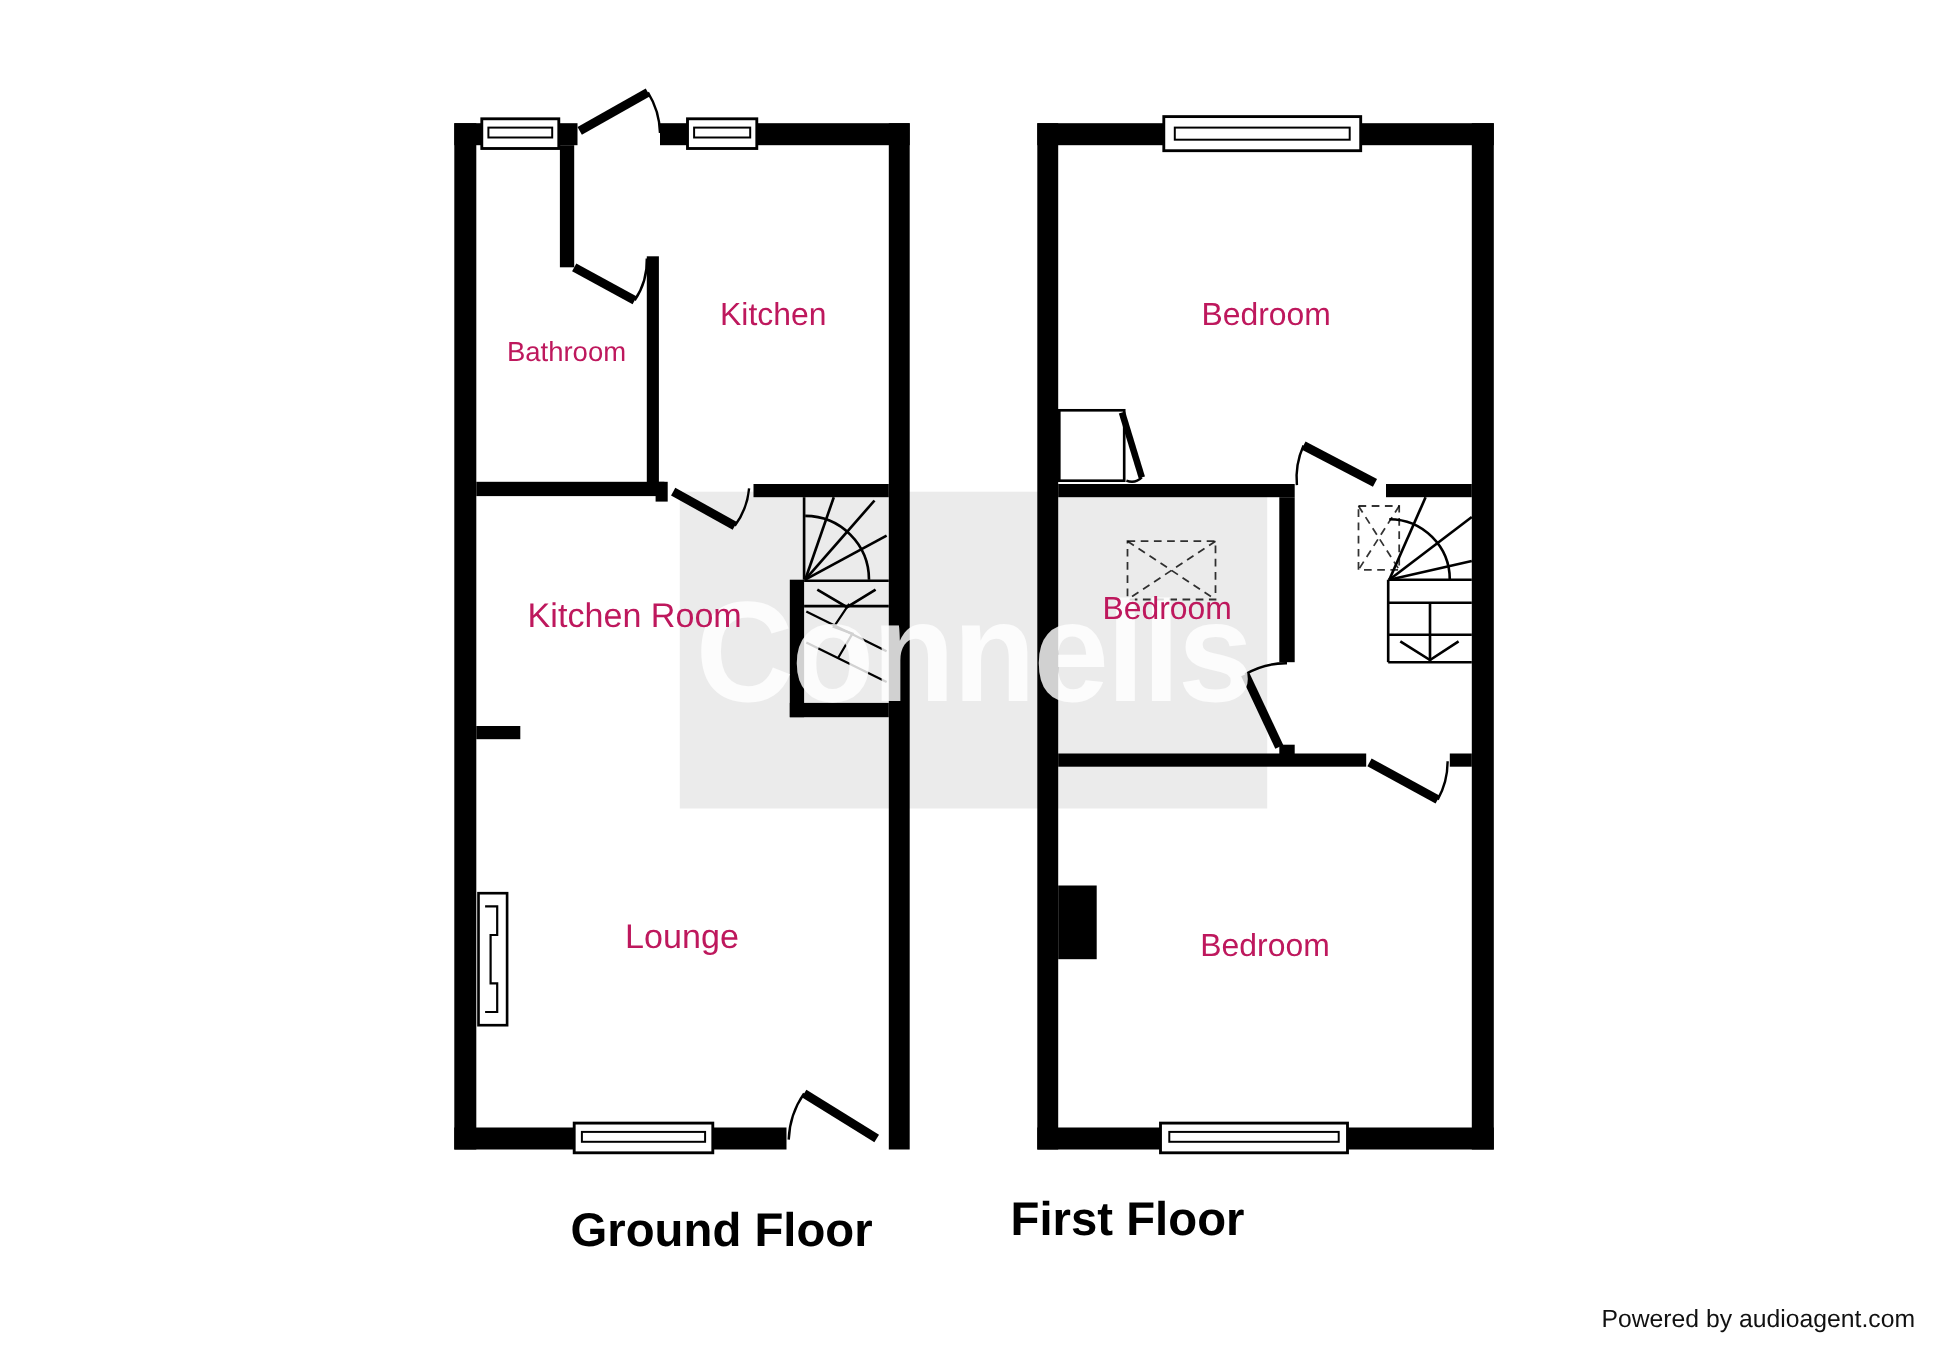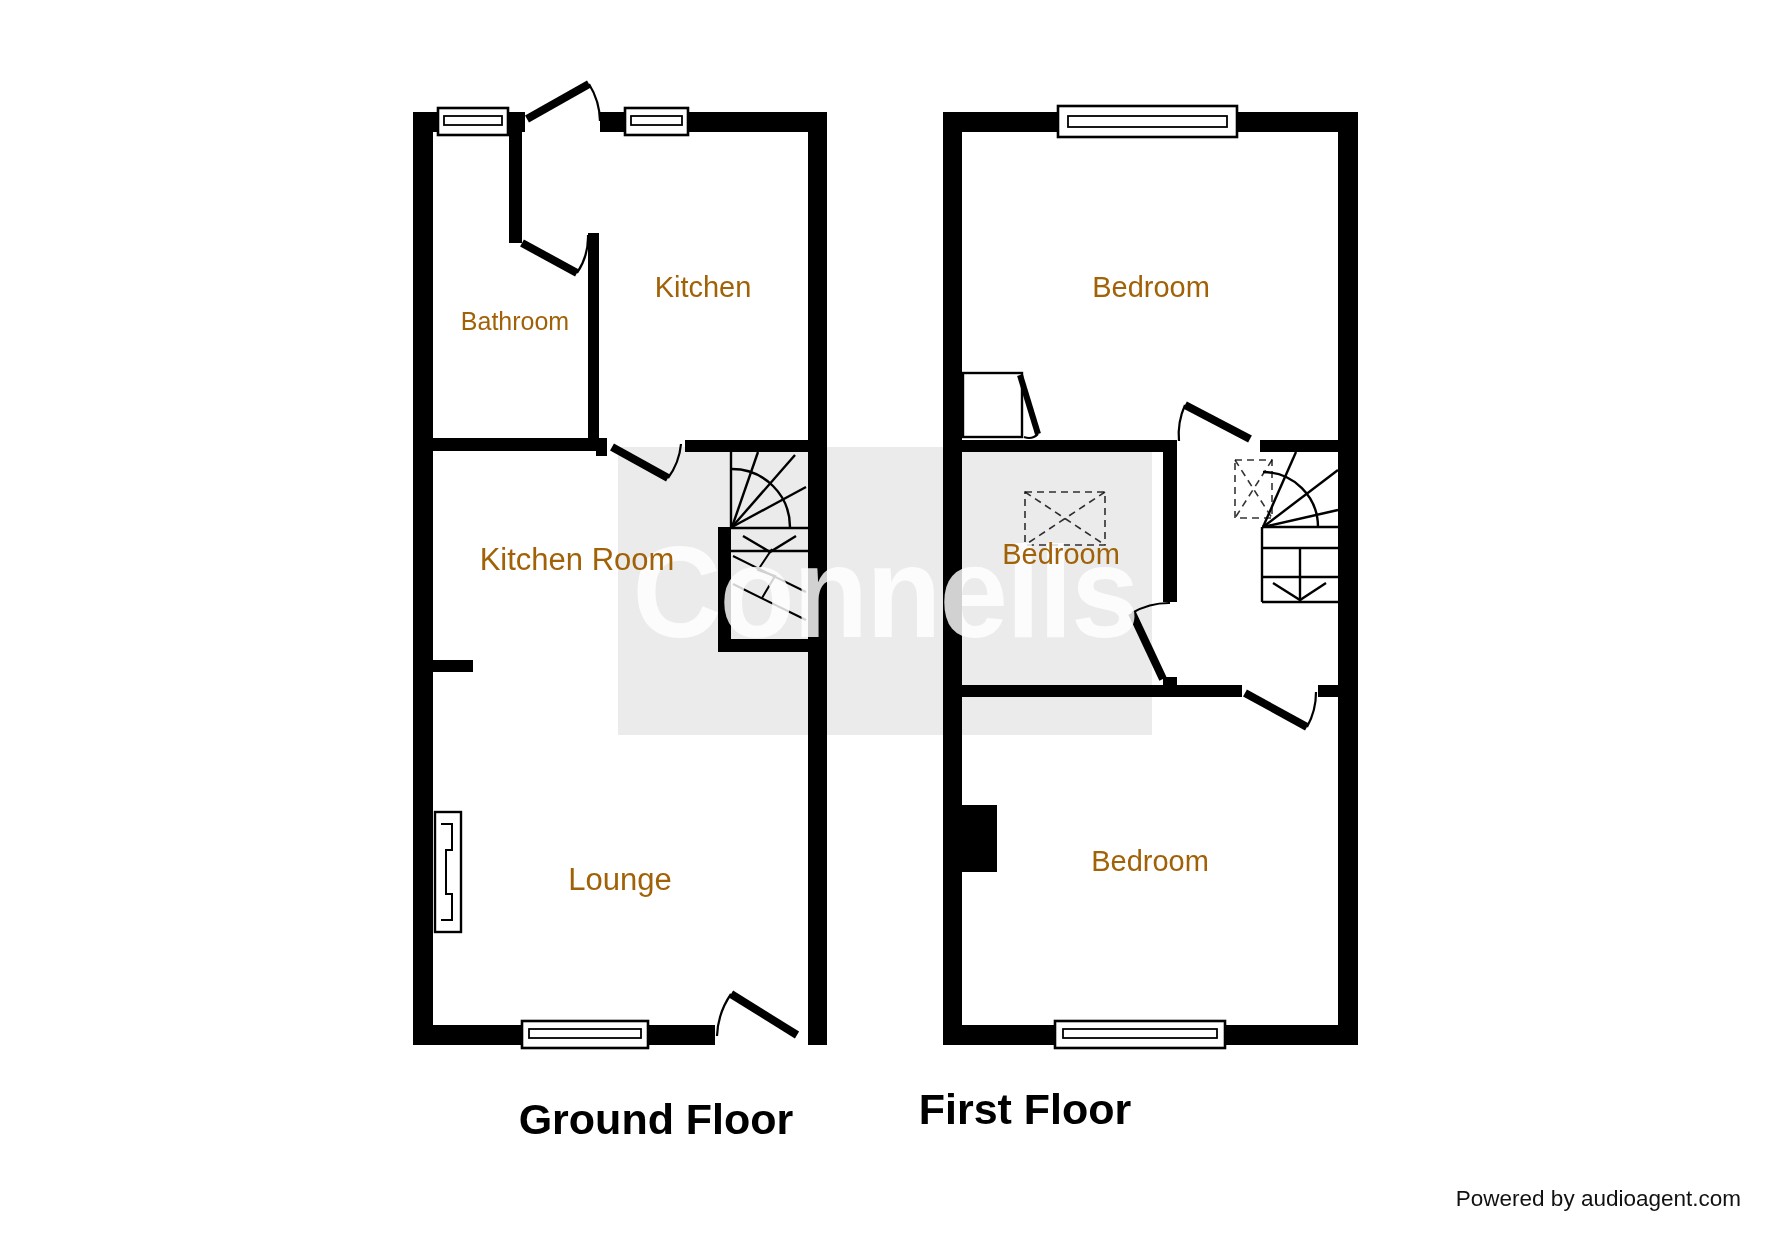--- a/index.html
+++ b/index.html
@@ -1,19 +1,19 @@
 <!DOCTYPE html>
 <html><head>
 <meta charset="utf-8">
 <style>
   html,body{margin:0;padding:0;background:#fff;}
   .stage{position:relative;width:1771px;height:1240px;background:#ffffff;overflow:hidden;
          font-family:"Liberation Sans",sans-serif;}
   .plan-svg{position:absolute;left:0;top:0;}
-  .room-label{position:absolute;transform:translate(-50%,-50%);color:#a16207;white-space:nowrap;}
+  .room-label{position:absolute;transform:translate(-50%,-50%);color:#be185d;white-space:nowrap;}
   .lbl-sm{font-size:25px;}
   .lbl-md{font-size:29px;}
   .lbl-lg{font-size:31px;}
   .floor-title{position:absolute;transform:translateX(-50%);font-weight:bold;font-size:43px;color:#000;white-space:nowrap;margin-left:20px;}
   .footer-text{position:absolute;font-size:22.5px;color:#111;white-space:nowrap;}
   
   .wall{fill:#000;}
   .thin{stroke:#000;stroke-width:2.4;fill:none;}
   .thin2{stroke:#000;stroke-width:2;fill:none;}
   .leaf{stroke:#000;stroke-width:8;fill:none;}
@@ -176,21 +176,21 @@
 
     <g>
       <rect class="wm-box" x="618" y="447" width="534" height="288"></rect>
       <text class="wm-text" x="885" y="637" text-anchor="middle" font-size="130" textLength="505" lengthAdjust="spacingAndGlyphs">Connells</text>
     </g>
   </svg>
 
   <div class="room-label lbl-sm" style="left:515px;top:321px;">Bathroom</div>
   <div class="room-label lbl-md" style="left:703px;top:287px;">Kitchen</div>
   <div class="room-label lbl-lg" style="left:577px;top:560px;">Kitchen Room</div>
-  <div class="room-label lbl-lg" style="left:620px;top:852px;margin-top:28px;">Lounge</div>
+  <div class="room-label lbl-lg" style="left:620px;top:852px;">Lounge</div>
 
   <div class="room-label lbl-md" style="left:1151px;top:287px;">Bedroom</div>
   <div class="room-label lbl-md" style="left:1061px;top:554px;">Bedroom</div>
   <div class="room-label lbl-md" style="left:1150px;top:861px;">Bedroom</div>
 
   <div class="floor-title" style="left:636px;top:1095px;">Ground Floor</div>
   <div class="floor-title" style="left:1005px;top:1085px;">First Floor</div>
 
   <div class="footer-text" style="right:30px;top:1186px;margin-left:32px;">Powered by audioagent.com</div>
 

